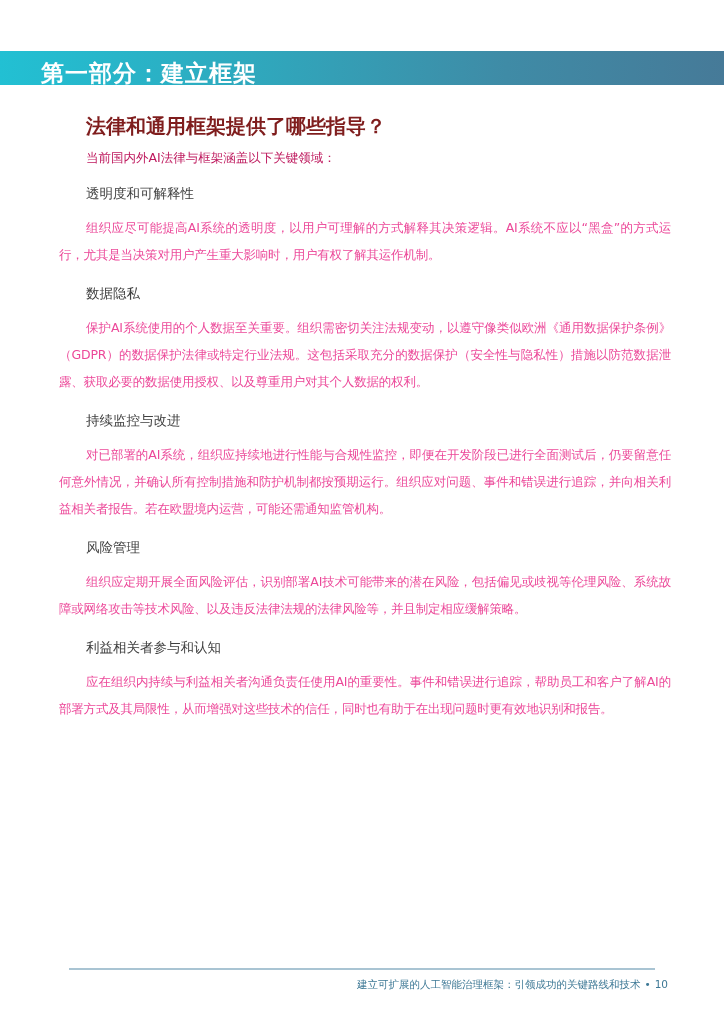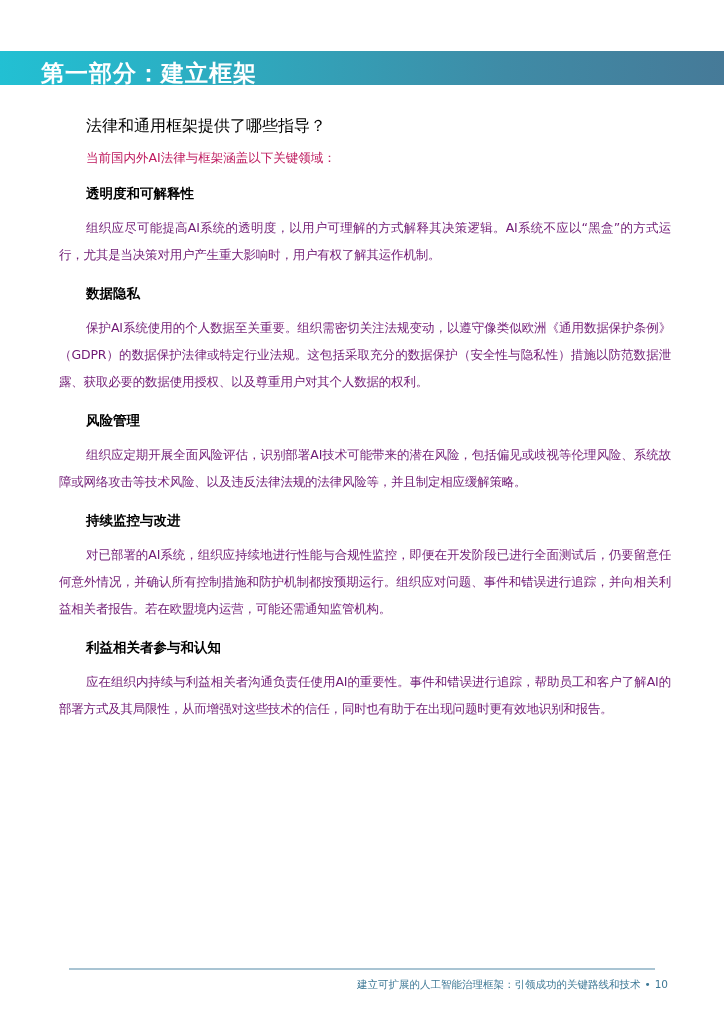--- a/index.html
+++ b/index.html
@@ -34,48 +34,48 @@
       line-height: 32px;
       white-space: nowrap;
     }
     .content {
       position: absolute;
       left: 59px;
       top: 114px;
       width: 612px;
     }
     .question {
-      font-size: 16px;
-      font-weight: normal;
-      color: #000000;
+      font-size: 20px;
+      font-weight: bold;
+      color: #7f1d1d;
       margin: 0 0 0 27px;
       line-height: 24px;
       white-space: nowrap;
     }
     .intro {
       font-size: 12.5px;
       color: #be185d;
       margin: 10px 0 0 27px;
       line-height: 20px;
       white-space: nowrap;
     }
     .section {
       margin-top: 14px;
     }
     .section-title {
       font-size: 13.5px;
-      font-weight: bold;
-      color: #000000;
+      font-weight: normal;
+      color: #404040;
       margin: 0 0 0 27px;
       line-height: 22px;
       white-space: nowrap;
     }
     .section-body {
       font-size: 12.5px;
-      color: #701a75;
+      color: #ec4899;
       margin: 10px 0 0 0;
       line-height: 27px;
       text-indent: 27px;
       text-align: justify;
       letter-spacing: -0.2px;
     }
     .footer-line {
       position: absolute;
       left: 69px;
       top: 968px;
@@ -111,27 +111,27 @@
     <div class="section-title">透明度和可解释性</div>
     <div class="section-body">组织应尽可能提高AI系统的透明度，以用户可理解的方式解释其决策逻辑。AI系统不应以“黑盒”的方式运行，尤其是当决策对用户产生重大影响时，用户有权了解其运作机制。</div>
   </div>
 
   <div class="section">
     <div class="section-title">数据隐私</div>
     <div class="section-body">保护AI系统使用的个人数据至关重要。组织需密切关注法规变动，以遵守像类似欧洲《通用数据保护条例》（GDPR）的数据保护法律或特定行业法规。这包括采取充分的数据保护（安全性与隐私性）措施以防范数据泄露、获取必要的数据使用授权、以及尊重用户对其个人数据的权利。</div>
   </div>
 
   <div class="section">
-    <div class="section-title">风险管理</div>
-    <div class="section-body">组织应定期开展全面风险评估，识别部署AI技术可能带来的潜在风险，包括偏见或歧视等伦理风险、系统故障或网络攻击等技术风险、以及违反法律法规的法律风险等，并且制定相应缓解策略。</div>
+    <div class="section-title">持续监控与改进</div>
+    <div class="section-body">对已部署的AI系统，组织应持续地进行性能与合规性监控，即便在开发阶段已进行全面测试后，仍要留意任何意外情况，并确认所有控制措施和防护机制都按预期运行。组织应对问题、事件和错误进行追踪，并向相关利益相关者报告。若在欧盟境内运营，可能还需通知监管机构。</div>
   </div>
 
   <div class="section">
-    <div class="section-title">持续监控与改进</div>
-    <div class="section-body">对已部署的AI系统，组织应持续地进行性能与合规性监控，即便在开发阶段已进行全面测试后，仍要留意任何意外情况，并确认所有控制措施和防护机制都按预期运行。组织应对问题、事件和错误进行追踪，并向相关利益相关者报告。若在欧盟境内运营，可能还需通知监管机构。</div>
+    <div class="section-title">风险管理</div>
+    <div class="section-body">组织应定期开展全面风险评估，识别部署AI技术可能带来的潜在风险，包括偏见或歧视等伦理风险、系统故障或网络攻击等技术风险、以及违反法律法规的法律风险等，并且制定相应缓解策略。</div>
   </div>
 
   <div class="section">
     <div class="section-title">利益相关者参与和认知</div>
     <div class="section-body">应在组织内持续与利益相关者沟通负责任使用AI的重要性。事件和错误进行追踪，帮助员工和客户了解AI的部署方式及其局限性，从而增强对这些技术的信任，同时也有助于在出现问题时更有效地识别和报告。</div>
   </div>
 </div>
 
 <div class="footer-line"></div>
 <div class="footer-text">

